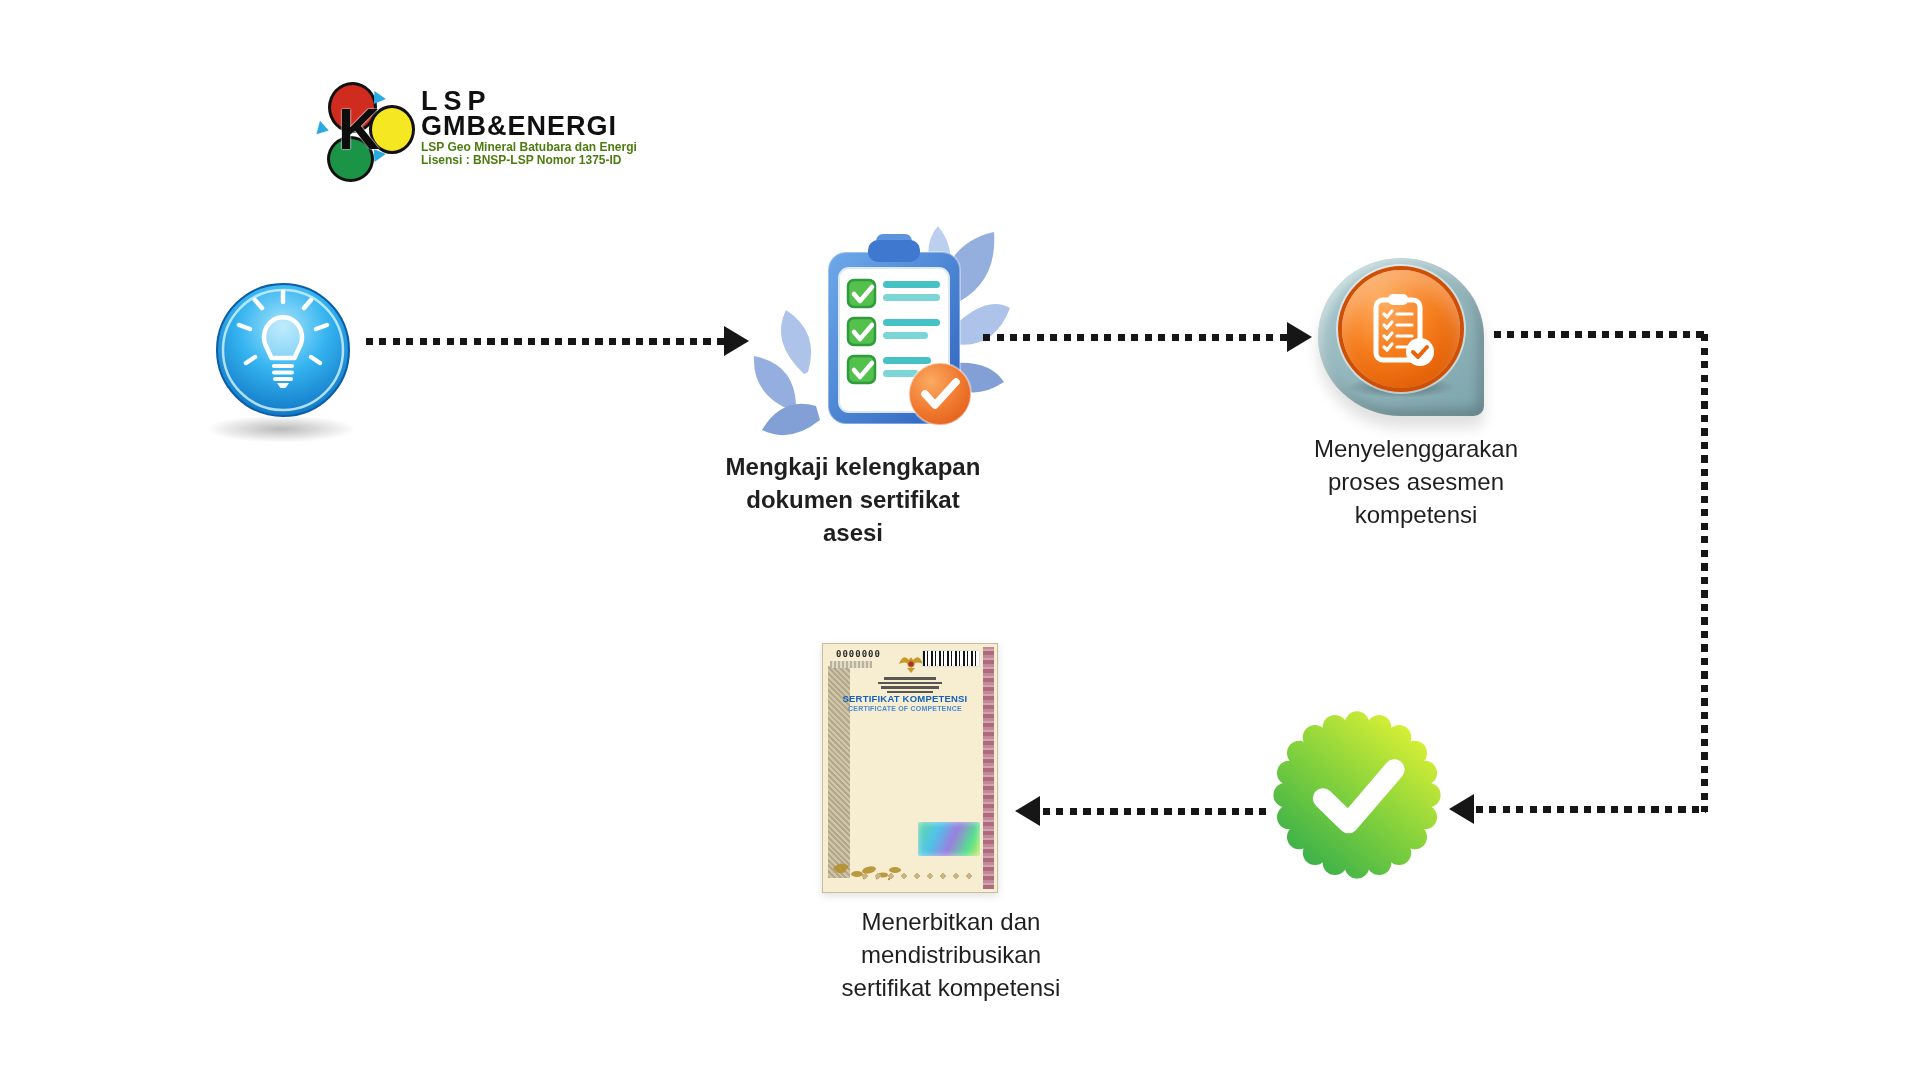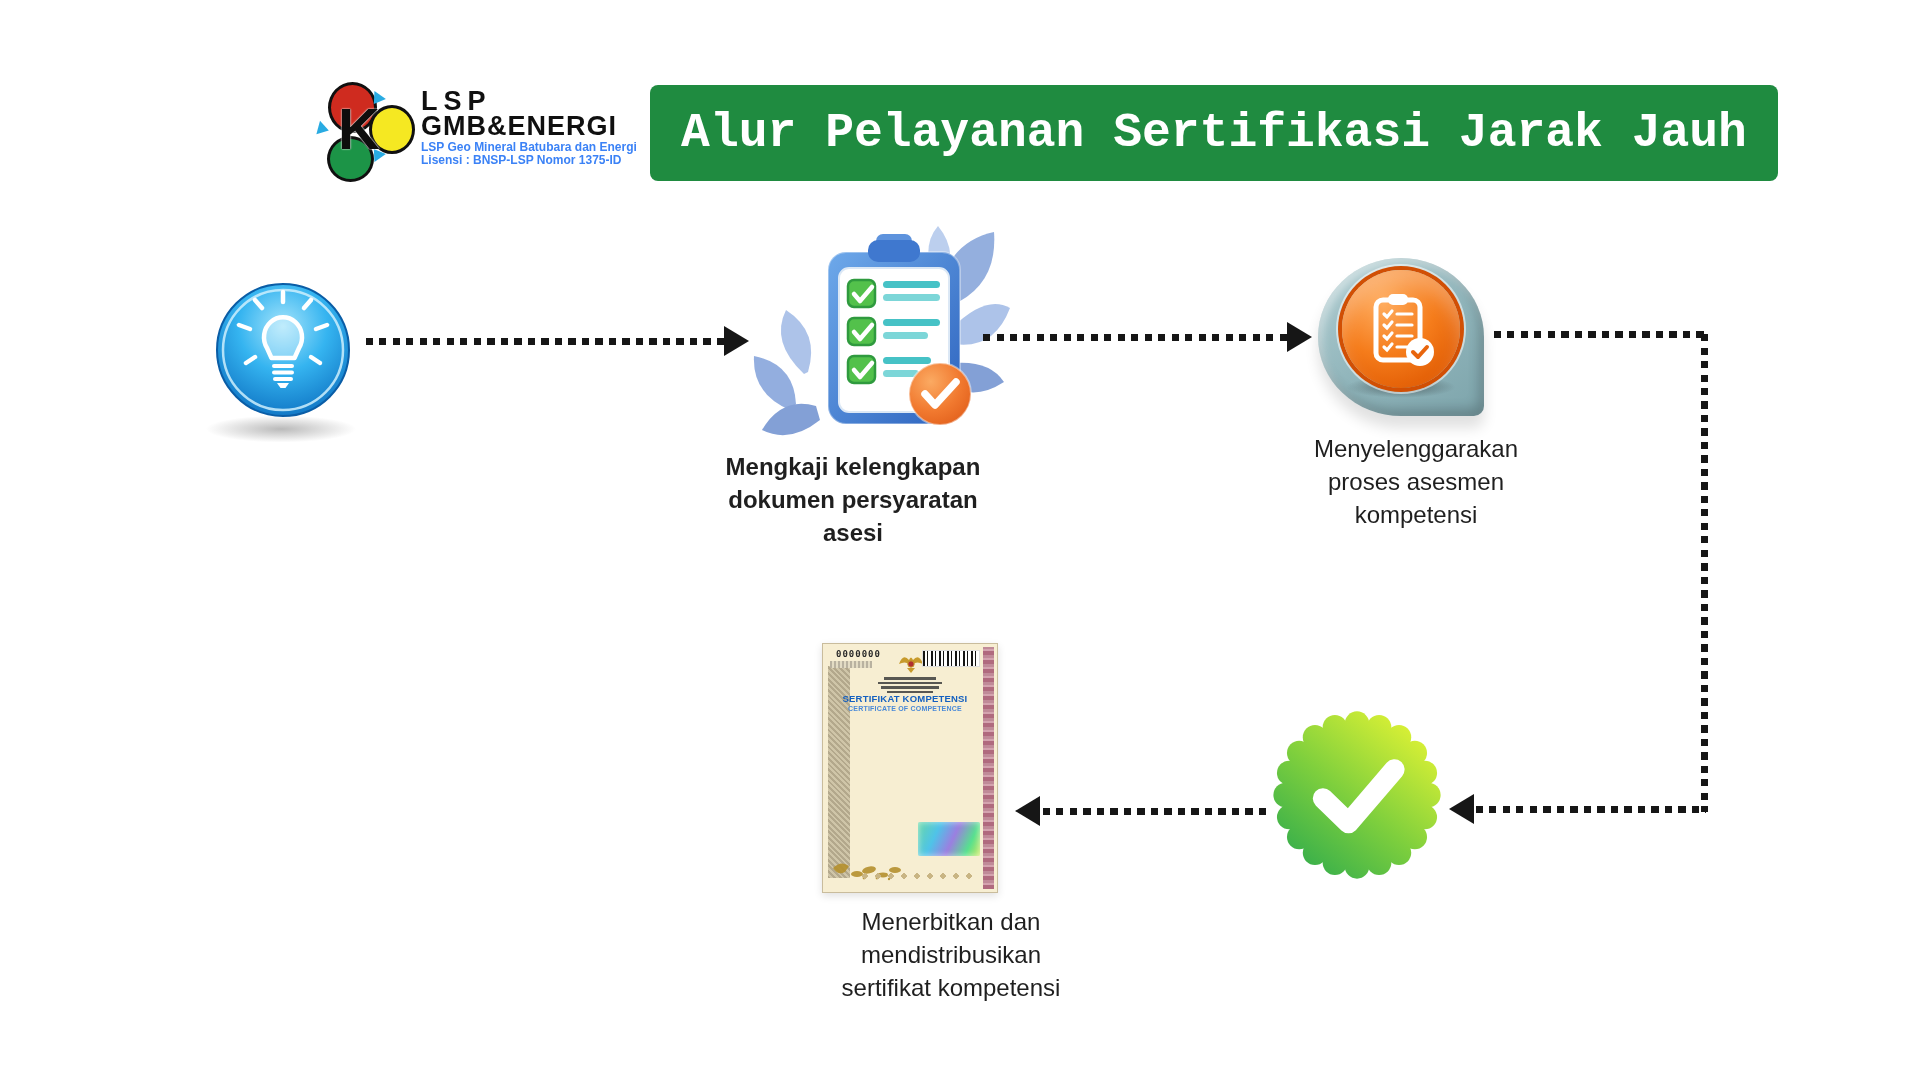--- a/index.html
+++ b/index.html
@@ -6,21 +6,21 @@
   .canvas{position:relative;width:1920px;height:1080px;background:#ffffff;overflow:hidden;
           font-family:"Liberation Sans", sans-serif;color:#1c1c1c;}
   .abs{position:absolute;}
 
   
   .logo-circle{position:absolute;border:3px solid #101010;border-radius:50%;box-sizing:border-box;}
   .logo-k{position:absolute;font-weight:800;font-size:58px;line-height:1;color:#0d0d0d;
           text-shadow:0 0 2px #fff, 0 0 1px #fff;}
   .logo-arrow{position:absolute;width:0;height:0;}
   .logo-name{position:absolute;font-weight:800;color:#101010;letter-spacing:2px;line-height:1;}
-  .logo-sub{position:absolute;font-weight:700;color:#3b82f6;font-size:12px;line-height:1;}
+  .logo-sub{position:absolute;font-weight:700;color:#4d7c0f;font-size:12px;line-height:1;}
 
   .banner{position:absolute;left:650px;top:85px;width:1128px;height:96px;background:#1f8b40;
           border-radius:8px;display:flex;align-items:center;justify-content:center;}
   .banner-title{font-family:"Liberation Mono", monospace;font-weight:700;font-size:48px;
                 color:#ffffff;white-space:nowrap;}
 
   
   .caption{position:absolute;text-align:center;font-size:24px;line-height:33px;font-weight:500;color:#1f1f1f;}
 
   
@@ -90,23 +90,20 @@
     <div class="logo-arrow" style="left:318px;top:122px;border-top:7px solid transparent;border-bottom:7px solid transparent;border-left:11px solid #29abe2;transform:rotate(15deg);"></div>
     <div class="logo-arrow" style="left:370px;top:148px;border-left:7px solid transparent;border-right:7px solid transparent;border-bottom:11px solid #29abe2;transform:rotate(-35deg);"></div>
     <div class="logo-k" style="left:338px;top:100px;">K</div>
 
     <div class="logo-name txt" style="left:421px;top:88px;font-size:27px;letter-spacing:6px;">LSP</div>
     <div class="logo-name txt" style="left:421px;top:113px;font-size:27px;letter-spacing:1px;">GMB&amp;ENERGI</div>
     <div class="logo-sub txt" style="left:421px;top:141px;">LSP Geo Mineral Batubara dan Energi</div>
     <div class="logo-sub txt" style="left:421px;top:154px;">Lisensi : BNSP-LSP Nomor 1375-ID</div>
   </div>
 
-  <div class="banner">
-    <div class="banner-title">Alur Pelayanan Sertifikasi Jarak Jauh</div>
-  </div>
 
   <div class="bulb-shadow"></div>
   <svg class="step-svg" style="left:213px;top:280px;" width="140" height="140" viewBox="0 0 140 140">
     <defs>
       <radialGradient id="bulbBlue" cx="50%" cy="32%" r="75%">
         <stop offset="0%" stop-color="#a5e4fb"></stop>
         <stop offset="45%" stop-color="#35b4f0"></stop>
         <stop offset="100%" stop-color="#0a6cbe"></stop>
       </radialGradient>
     </defs>
@@ -172,21 +169,21 @@
       <rect x="141" y="133" width="48" height="7" rx="3.5" fill="#46c2c6"></rect>
       <rect x="141" y="146" width="36" height="7" rx="3.5" fill="#7cd6d8"></rect>
     </g>
 
     <circle cx="198" cy="170" r="31" fill="url(#orangeG)"></circle>
     <circle cx="198" cy="170" r="31" fill="none" stroke="rgba(255,255,255,.45)" stroke-width="2"></circle>
     <path d="M183 170 l10 11 l21 -23" fill="none" stroke="#ffffff" stroke-width="7.5" stroke-linecap="round" stroke-linejoin="round"></path>
   </svg>
   <div class="caption" style="left:698px;top:450px;width:310px;font-weight:bold;">
     <div class="txt">Mengkaji kelengkapan</div>
-    <div class="txt">dokumen persyaratan</div>
+    <div class="txt">dokumen sertifikat</div>
     <div class="txt">asesi</div>
   </div>
 
   <div class="pin">
     <div class="pin-inner-shadow"></div>
     <div class="pin-orange"></div>
     <svg class="abs" style="left:52px;top:34px;" width="66" height="78" viewBox="0 0 66 78">
       <rect x="6" y="8" width="44" height="60" rx="7" fill="none" stroke="#ffffff" stroke-width="5"></rect>
       <rect x="18" y="2" width="20" height="11" rx="5" fill="#ffffff"></rect>
       <g stroke="#ffffff" stroke-width="3.2" stroke-linecap="round">

